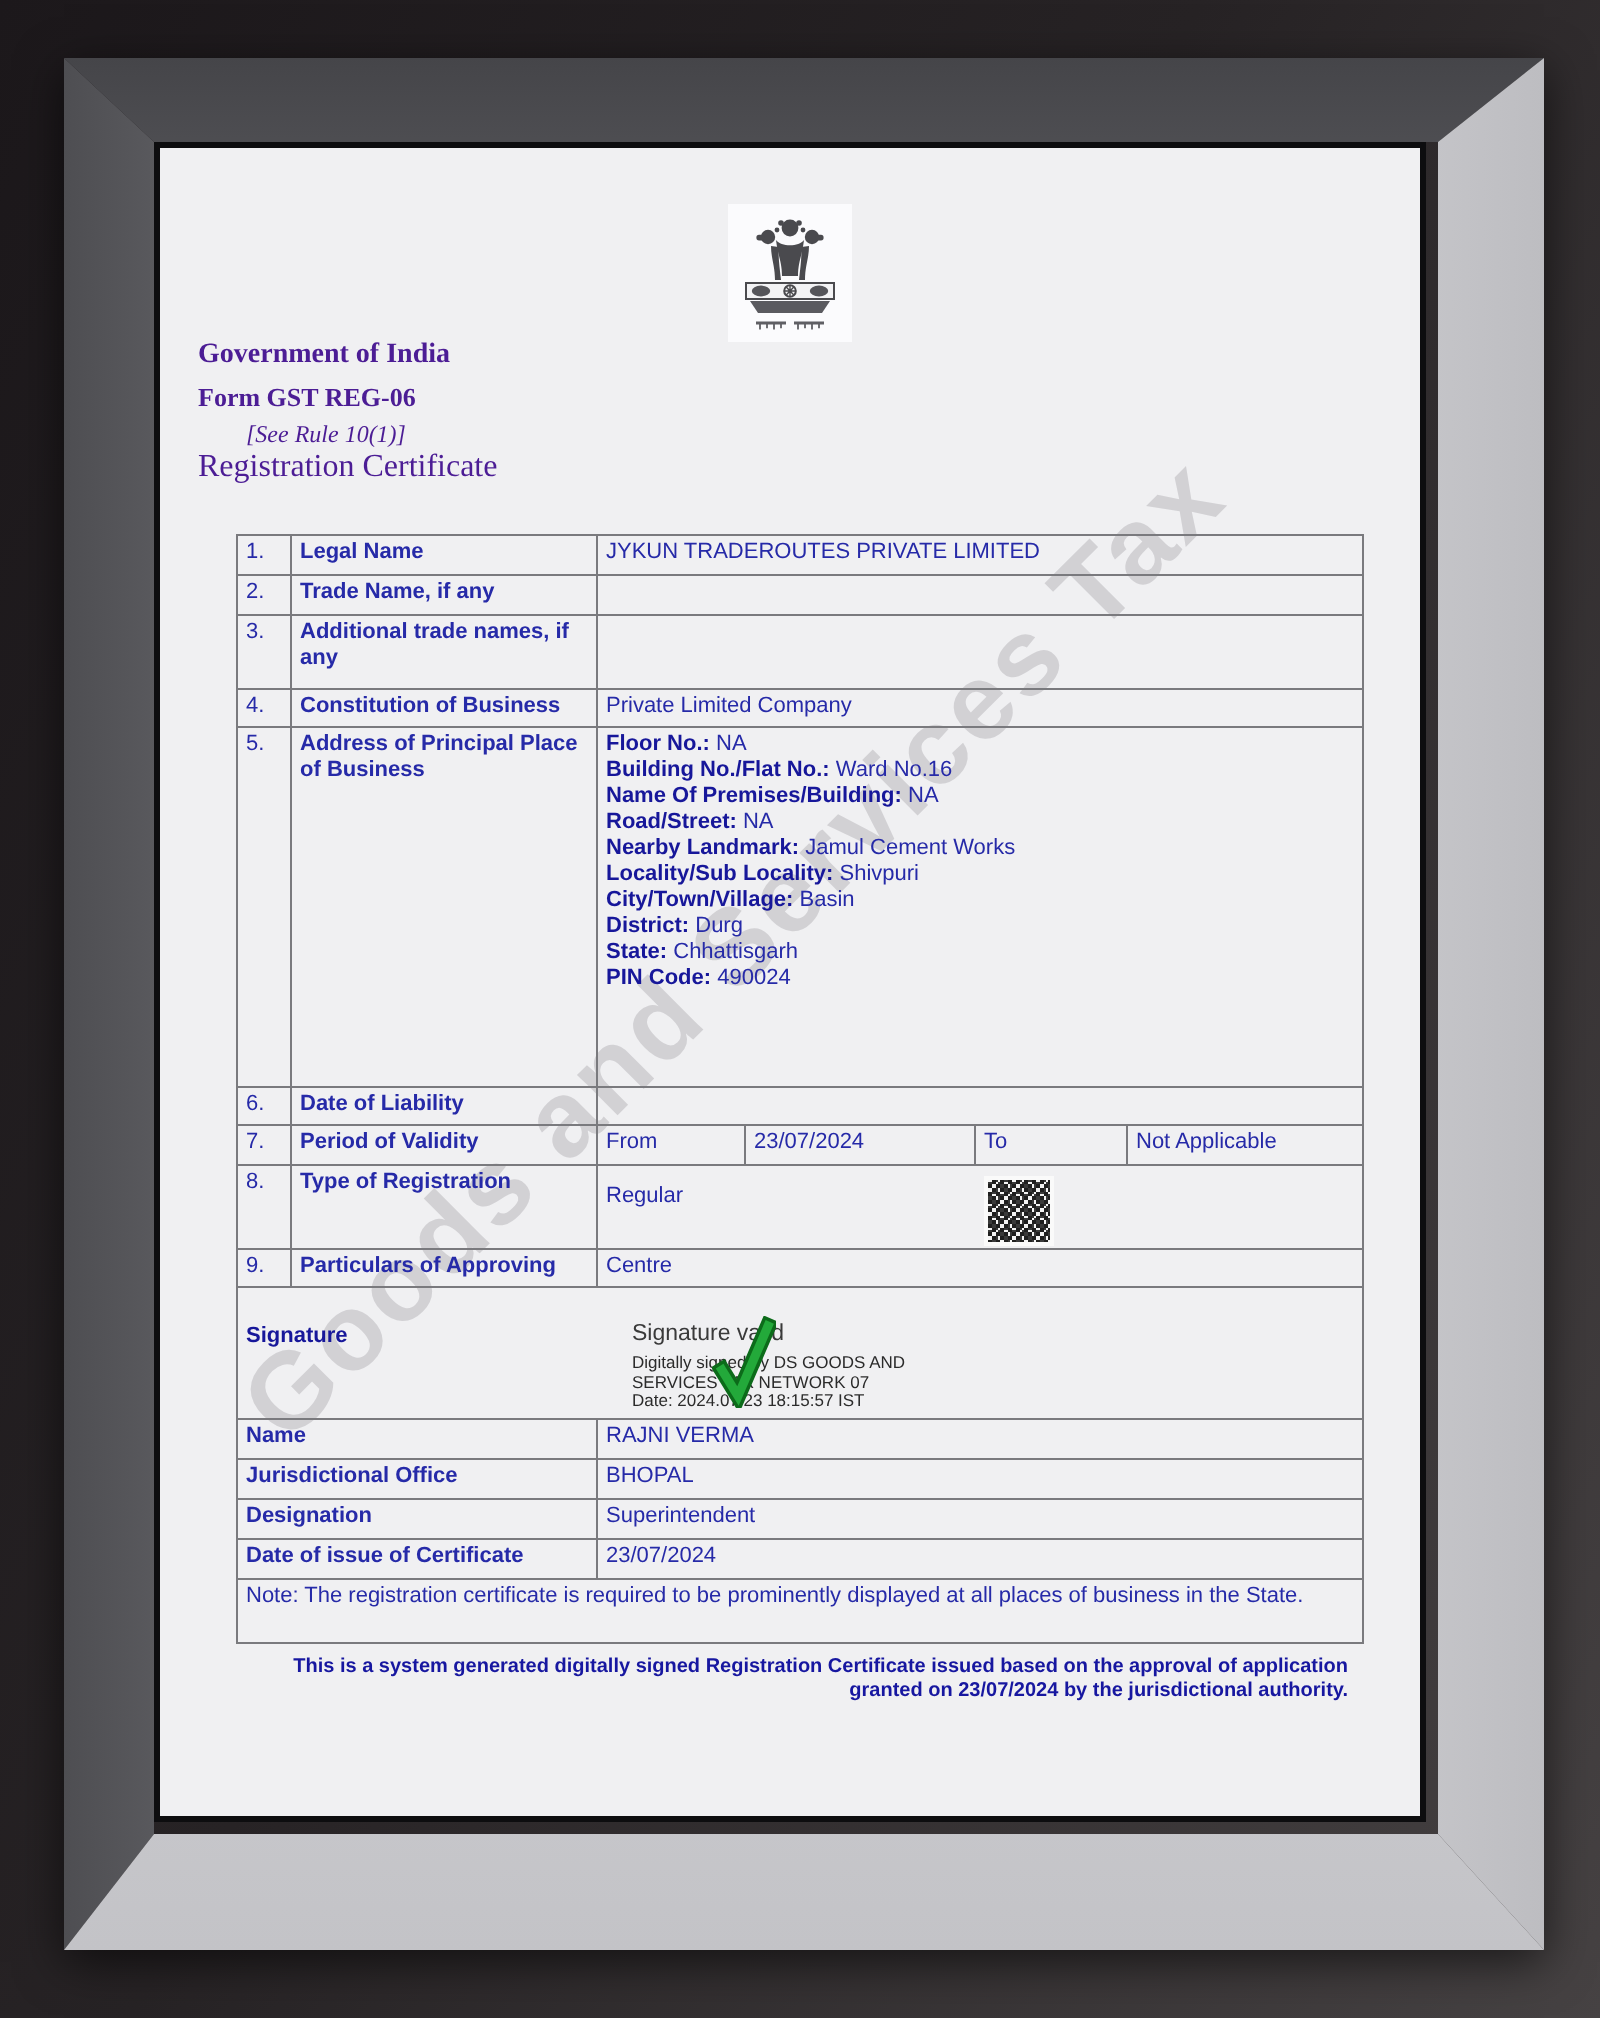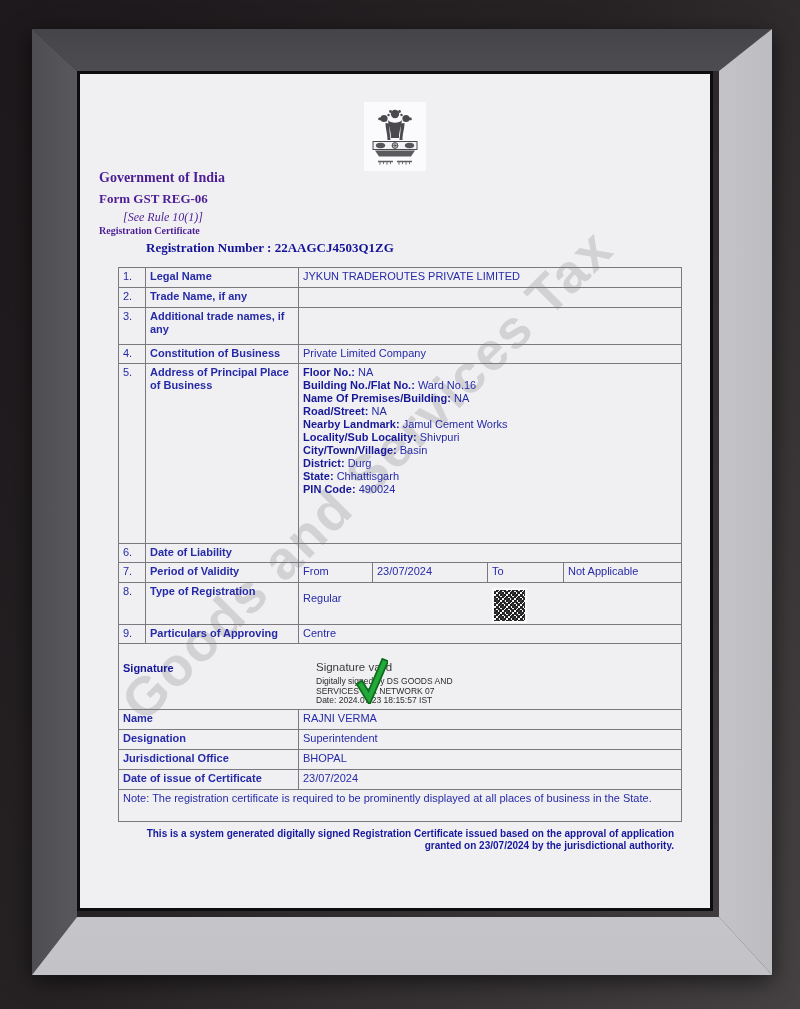--- a/index.html
+++ b/index.html
@@ -25,21 +25,21 @@
          box-sizing:border-box;border:3px solid #0d0d0f;background:#f0f0f2;overflow:hidden;}
   .watermark{position:absolute;left:-40px;top:386px;width:620px;text-align:center;
          transform:rotate(-45deg);font-size:54px;font-weight:bold;letter-spacing:2px;
          color:rgba(128,126,132,.27);white-space:nowrap;z-index:0;pointer-events:none;}
   
   .hdr{position:absolute;left:0;width:630px;color:#4c1d95;
        font-family:"Liberation Serif",serif;z-index:1;margin-left:19px;}
   .h-gov{top:96px;font-size:14px;font-weight:bold;}
   .h-form{top:117px;font-size:13px;font-weight:bold;}
   .h-rule{top:136px;font-size:12px;font-style:italic;}
-  .h-title{top:151px;font-size:10px;font-weight:bold;}
+  .h-title{top:151px;font-size:16px;font-weight:normal;}
   .regnum{position:absolute;left:66px;top:166px;color:#14149a;z-index:1;
           font-family:"Liberation Serif",serif;font-size:13px;font-weight:bold;}
   .emblem{position:absolute;left:284px;top:28px;width:62px;height:69px;z-index:1;}
   
   table.cert{position:absolute;left:38px;top:193px;width:563px;z-index:1;
         border-collapse:collapse;table-layout:fixed;}
   table.cert td{border:1px solid #7a7a7e;padding:2px 4px;vertical-align:top;
         font-size:11px;line-height:13px;color:#262aa8;overflow:hidden;}
   td.num{color:#17179a;}
   td.lbl,.blb{color:#17179a;font-weight:bold;}
@@ -104,21 +104,20 @@
         <path d="M11 48.5 h40 l-4 6 h-32 z" fill="#5a5a5f"></path>
         <path d="M14 59.5 h15 M33 59.5 h15" stroke="#5f5f64" stroke-width="1.4" fill="none"></path>
         <path d="M16 59.5 v3.2 M19.5 59.5 v2.6 M23 59.5 v3.2 M26.5 59.5 v2.6 M35 59.5 v3.2 M38.5 59.5 v2.6 M42 59.5 v3.2 M45.5 59.5 v2.6" stroke="#5f5f64" stroke-width="0.9" fill="none"></path>
       </svg>
     </div>
 
     <div class="hdr h-gov" style="position:absolute;">Government of India</div>
     <div class="hdr h-form" style="position:absolute;">Form GST REG-06</div>
     <div class="hdr h-rule" style="position:absolute;padding-left:24px;">[See Rule 10(1)]</div>
     <div class="hdr h-title" style="position:absolute;">Registration Certificate</div>
-    <div class="regnum">Registration Number : 22AAGCJ4503Q1ZG</div>
 
     <table class="cert">
       <colgroup>
         <col style="width:27px">
           <col style="width:153px">
           <col style="width:74px">
         <col style="width:115px">
           <col style="width:76px">
           <col style="width:118px">
       </colgroup>
@@ -202,28 +201,28 @@
               <path d="M5 27 L13 40 L28 5" fill="none" stroke="#23a93a" stroke-width="4.5" stroke-linecap="square"></path>
             </svg>
           </div>
         </td>
       </tr>
       <tr class="h20">
         <td colspan="2" class="lbl">Name</td>
         <td colspan="4">RAJNI VERMA</td>
       </tr>
       <tr class="h20">
+        <td colspan="2" class="lbl">Jurisdictional Office</td>
+        <td colspan="4">BHOPAL</td>
+      </tr>
+      <tr class="h20">
         <td colspan="2" class="lbl">Designation</td>
         <td colspan="4">Superintendent</td>
       </tr>
       <tr class="h20">
-        <td colspan="2" class="lbl">Jurisdictional Office</td>
-        <td colspan="4">BHOPAL</td>
-      </tr>
-      <tr class="h20">
         <td colspan="2" class="lbl">Date of issue of Certificate</td>
         <td colspan="4">23/07/2024</td>
       </tr>
       <tr class="h32">
         <td colspan="6" class="note-cell">Note: The registration certificate is required to be prominently displayed at all places of business in the State.</td>
       </tr>
     </tbody>
       </table>
 
     <div class="footer">This is a system generated digitally signed Registration Certificate issued based on the approval of application granted on 23/07/2024 by the jurisdictional authority.</div>

